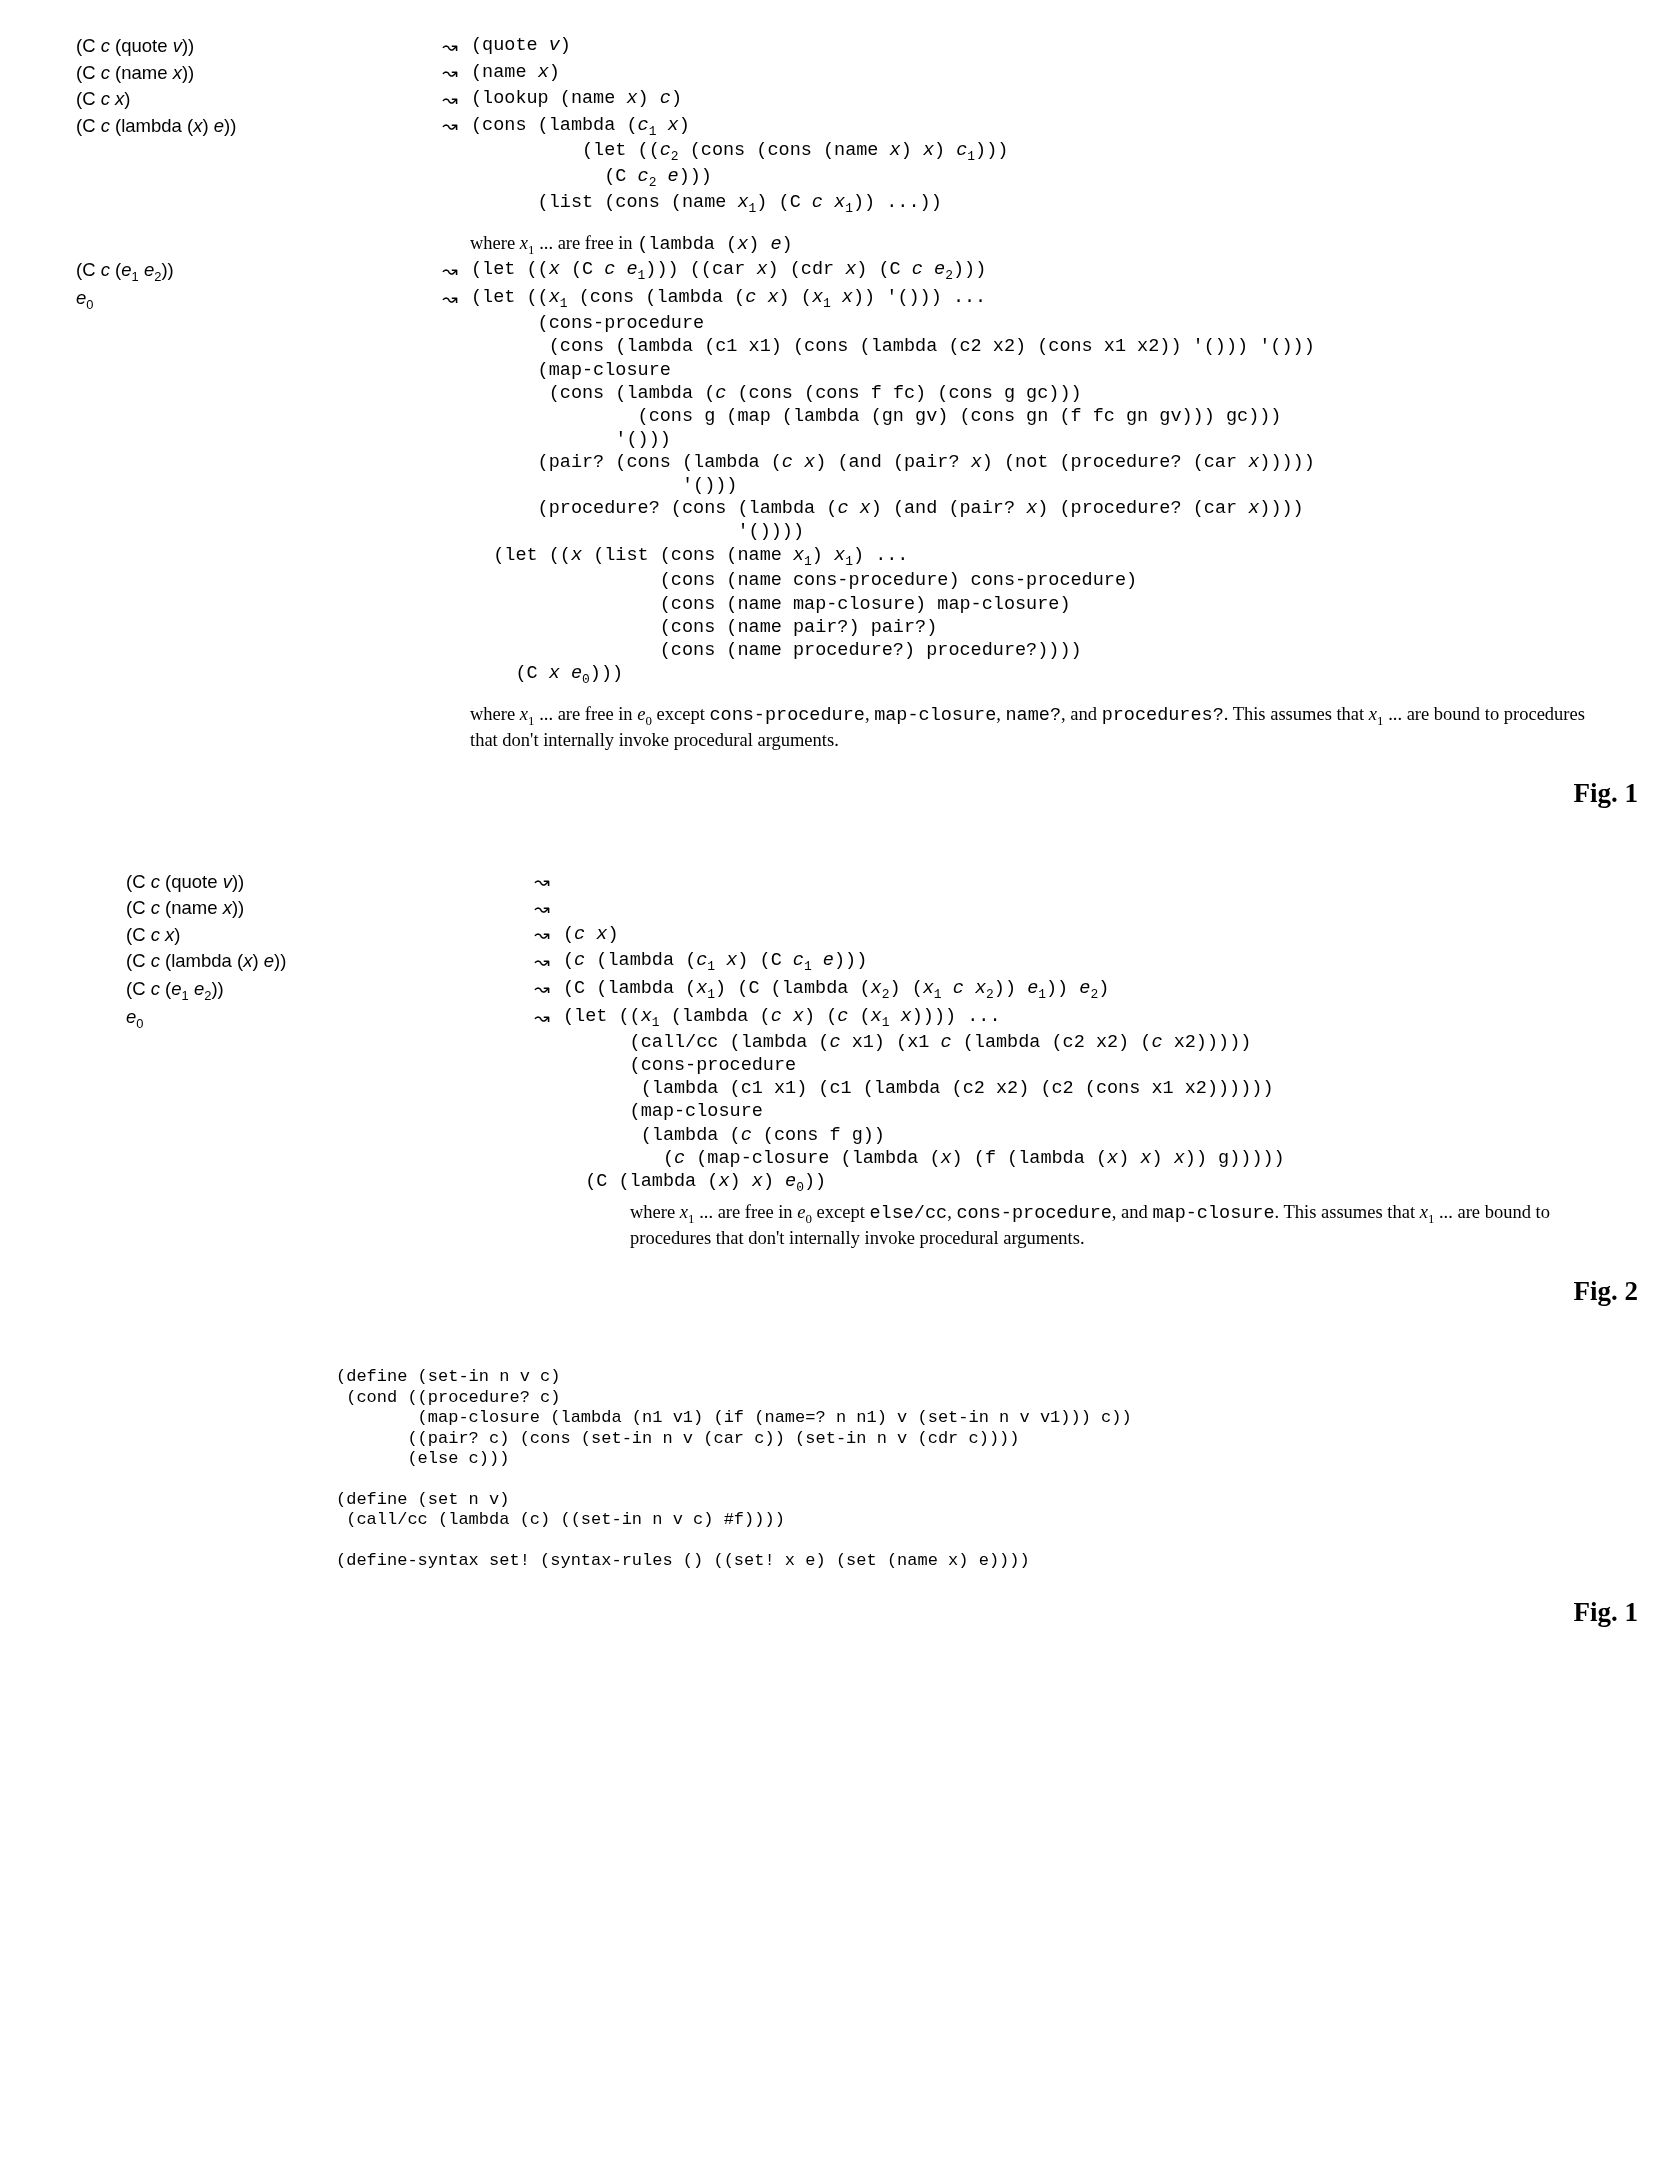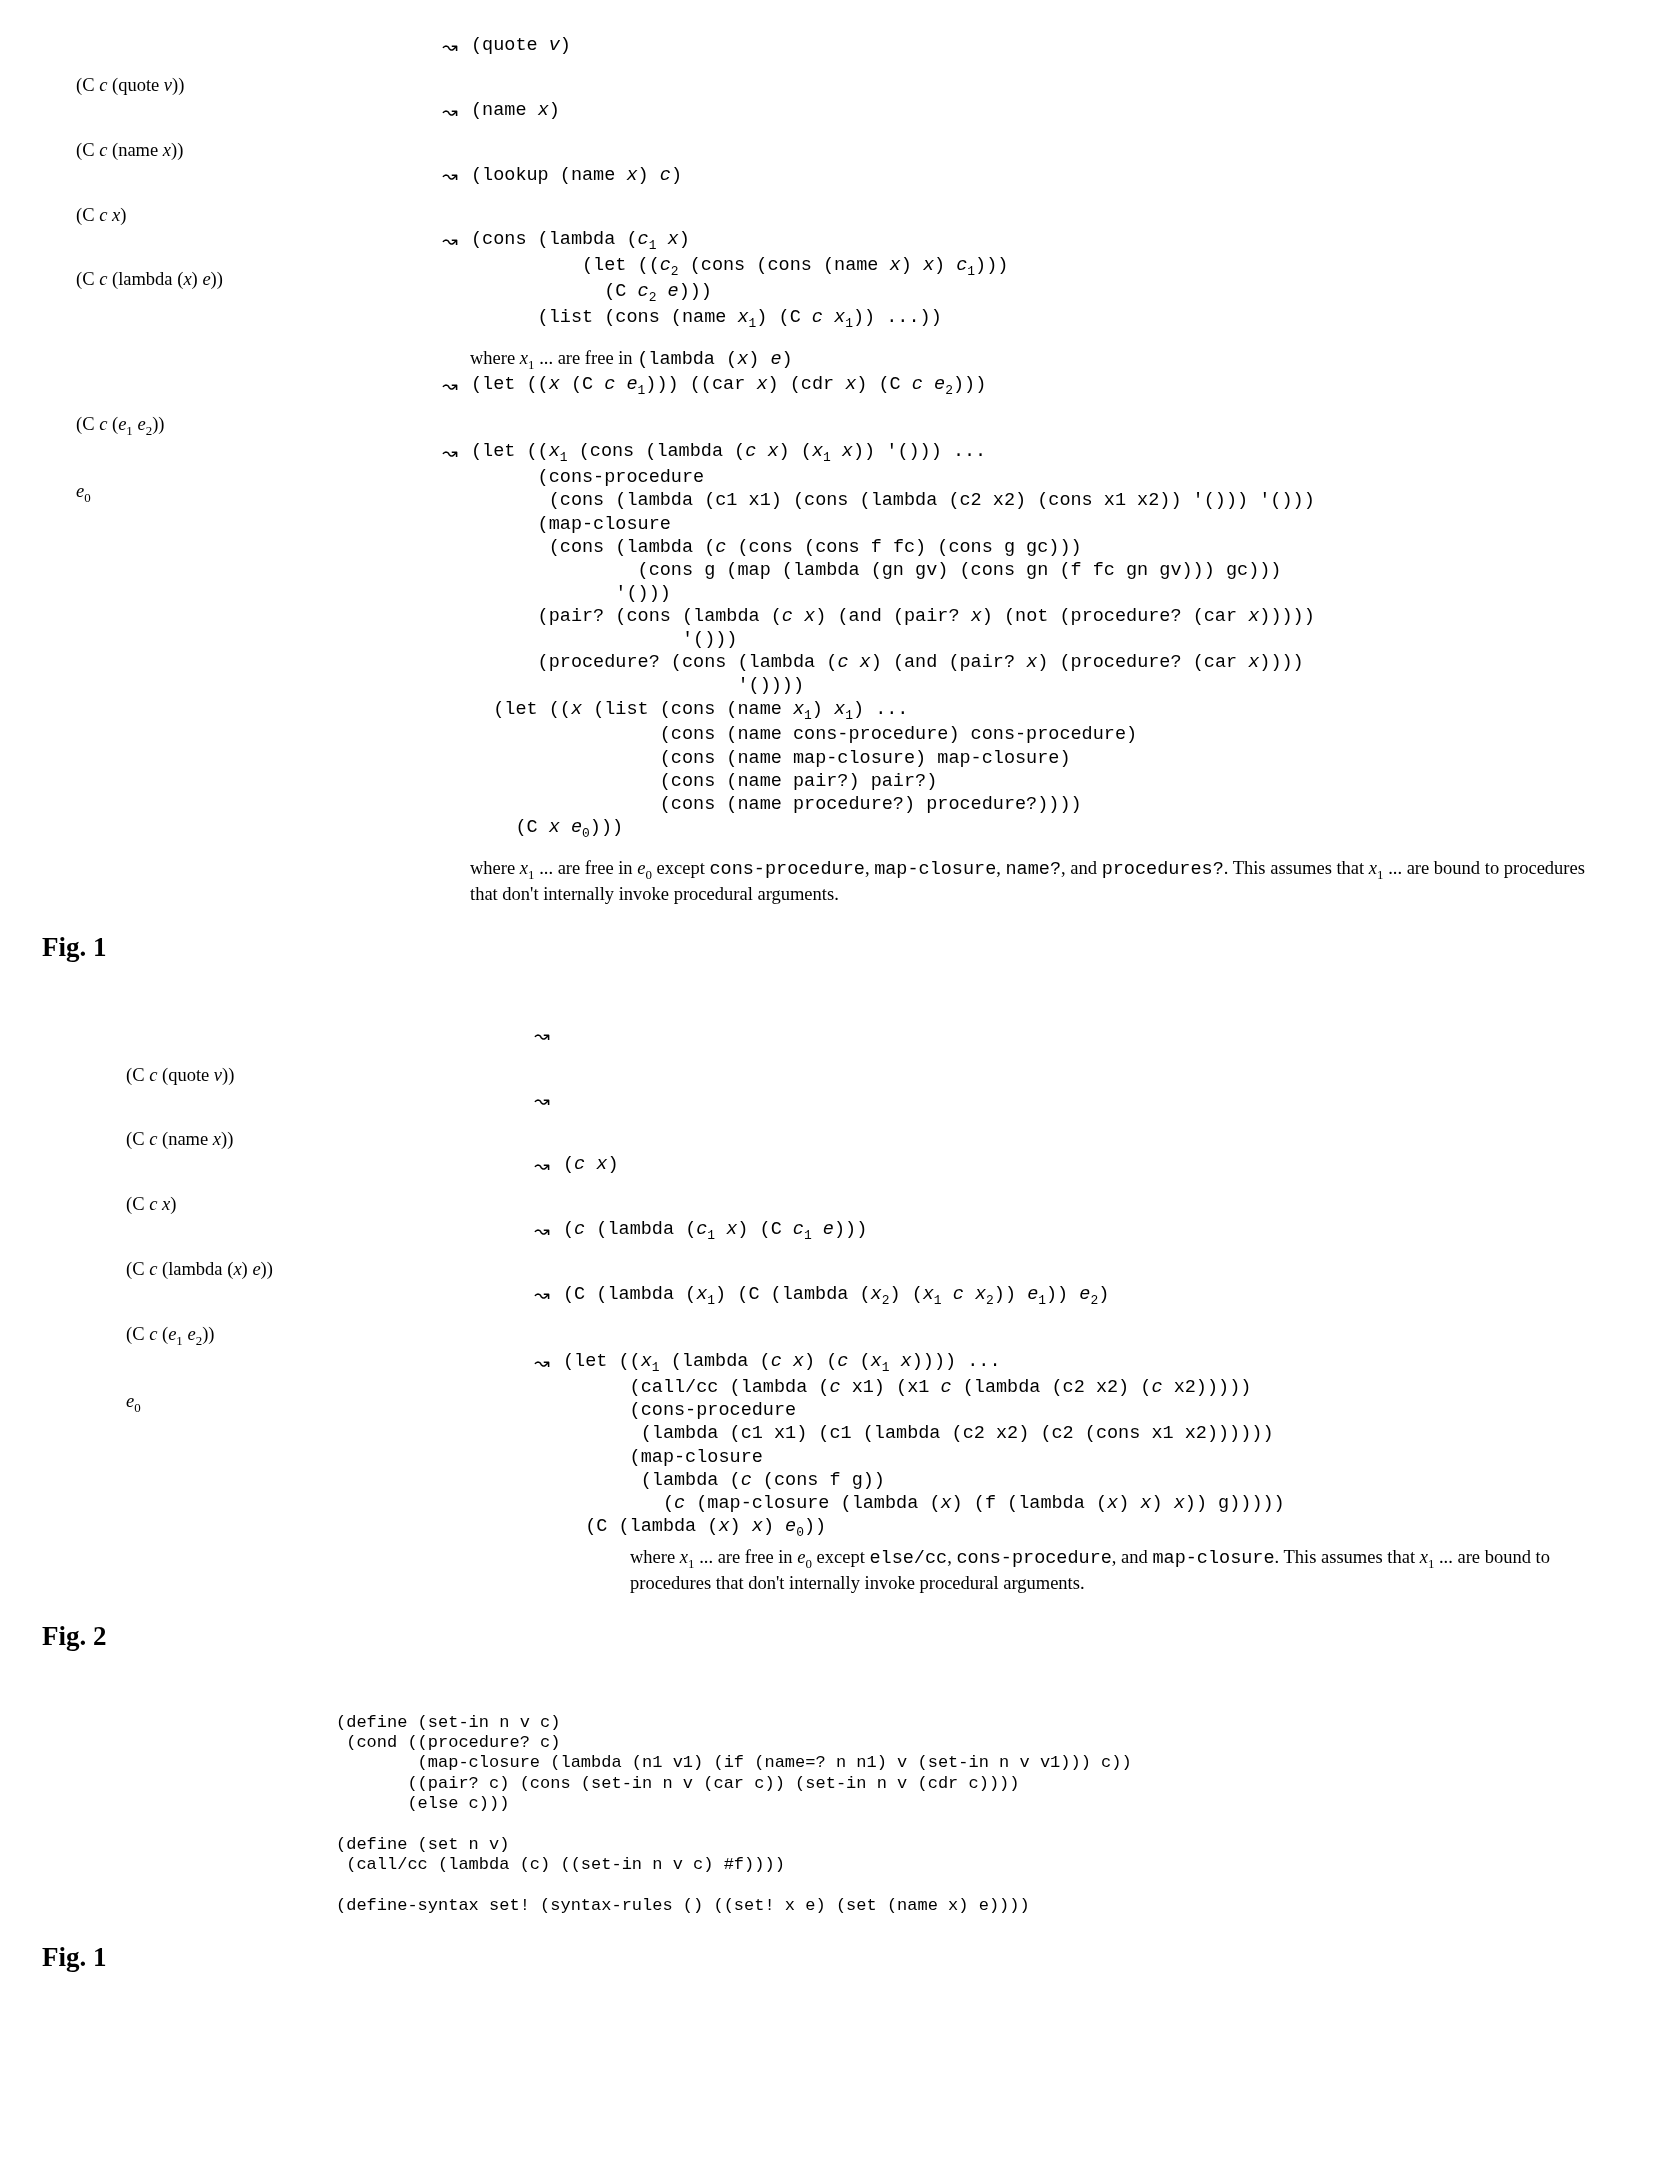--- a/index.html
+++ b/index.html
@@ -13,25 +13,24 @@
     font-size: 18.5px;
     line-height: 1.25;
   }
   .fig-block { margin-bottom: 59px; }
   .row {
     display: flex;
     align-items: flex-start;
     margin-bottom: 1.7px;
   }
   .left {
-    font-family: Liberation Serif, serif;
+    font-family: Liberation Sans, sans-serif;
     white-space: pre;
     min-width: 353px;
     padding-left: 34px;
-    margin-top: 40px;
   }
   .arrow {
     width: 42px;
     text-align: center;
     font-size: 18.5px;
     padding-top: 1.7px;
   }
   .right {
     font-family: "Courier New", monospace;
     white-space: pre;
@@ -45,21 +44,21 @@
     margin-top: 15px;
   }
   .note-indent {
     font-family: "Times New Roman", Times, serif;
     white-space: normal;
     padding-left: 546px;
     max-width: 1050px;
     margin-top: 5px;
   }
   .fig-label {
-    text-align: left;
+    text-align: right;
     font-weight: bold;
     font-size: 27px;
     margin-top: 25px;
   }
   .code-block {
     font-family: "Courier New", monospace;
     white-space: pre;
     padding-left: 294px;
     font-size: 17px;
     line-height: 1.2;

